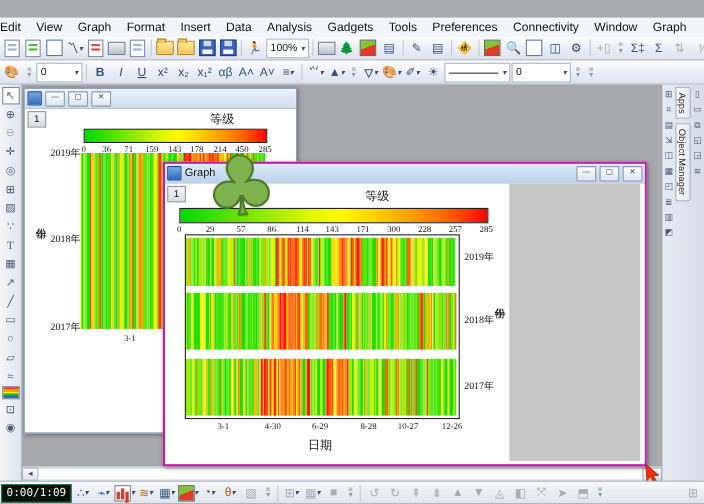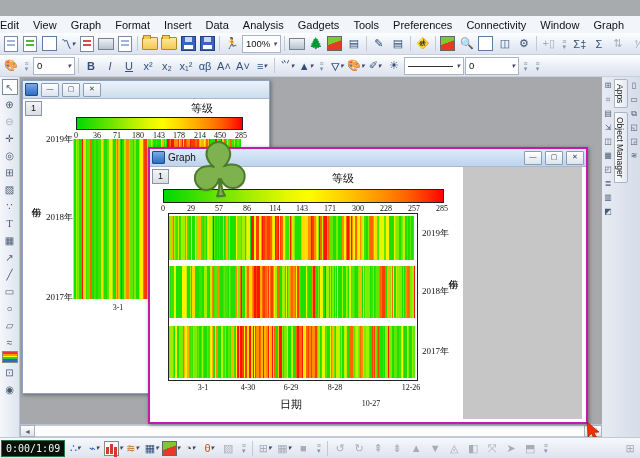--- a/index.html
+++ b/index.html
@@ -328,21 +328,21 @@
         <span class="wbtn">▢</span>
         <span class="wbtn">✕</span>
       </div>
       <div style="position:relative;height:293px;background:#fff">
         <span class="lbadge">1</span>
         <span class="gtitle" style="left:168px;top:2px">等级</span>
         <div class="cbar" style="left:53px;top:18px;width:165px;height:11px"></div>
         <span class="tick" style="left:53px;top:32px">0</span>
         <span class="tick" style="left:74px;top:32px">36</span>
         <span class="tick" style="left:94px;top:32px">71</span>
-        <span class="tick" style="left:115px;top:32px">180</span>
+        <span class="tick" style="left:115px;top:32px">159</span>
         <span class="tick" style="left:136px;top:32px">143</span>
         <span class="tick" style="left:156px;top:32px">178</span>
         <span class="tick" style="left:177px;top:32px">214</span>
         <span class="tick" style="left:197px;top:32px">450</span>
         <span class="tick" style="left:218px;top:32px">285</span>
         <div class="band" style="left:50px;top:40px;width:168px;height:160px">
             <i style="flex:1;background:#ffd800"></i>
             <i style="flex:1;background:#1ee000"></i>
             <i style="flex:1;background:#a0ee00"></i>
             <i style="flex:1;background:#5ce800"></i>
@@ -1006,21 +1006,21 @@
             </div>
         </div>
         <span class="ylab" style="left:272px;top:60px">2019年</span>
         <span class="ylab" style="left:272px;top:118px">2018年</span>
         <span class="ylab" style="left:272px;top:178px">2017年</span>
         <span class="vlabel" style="left:296px;top:104px">年份</span>
         <span class="tick" style="left:53px;top:216px">3-1</span>
         <span class="tick" style="left:98px;top:216px">4-30</span>
         <span class="tick" style="left:141px;top:216px">6-29</span>
         <span class="tick" style="left:185px;top:216px">8-28</span>
-        <span class="tick" style="left:221px;top:232px">10-27</span>
+        <span class="tick" style="left:221px;top:216px">10-27</span>
         <span class="tick" style="left:261px;top:216px">12-26</span>
         <span class="gtitle" style="left:130px;top:230px;font-size:11px">日期</span>
       </div>
     </div>
 
 
     <div class="hscroll">
       <span class="sarrow">◄</span>
       <span class="strack"></span>
       <span class="sgrip">⋮⋮</span>

